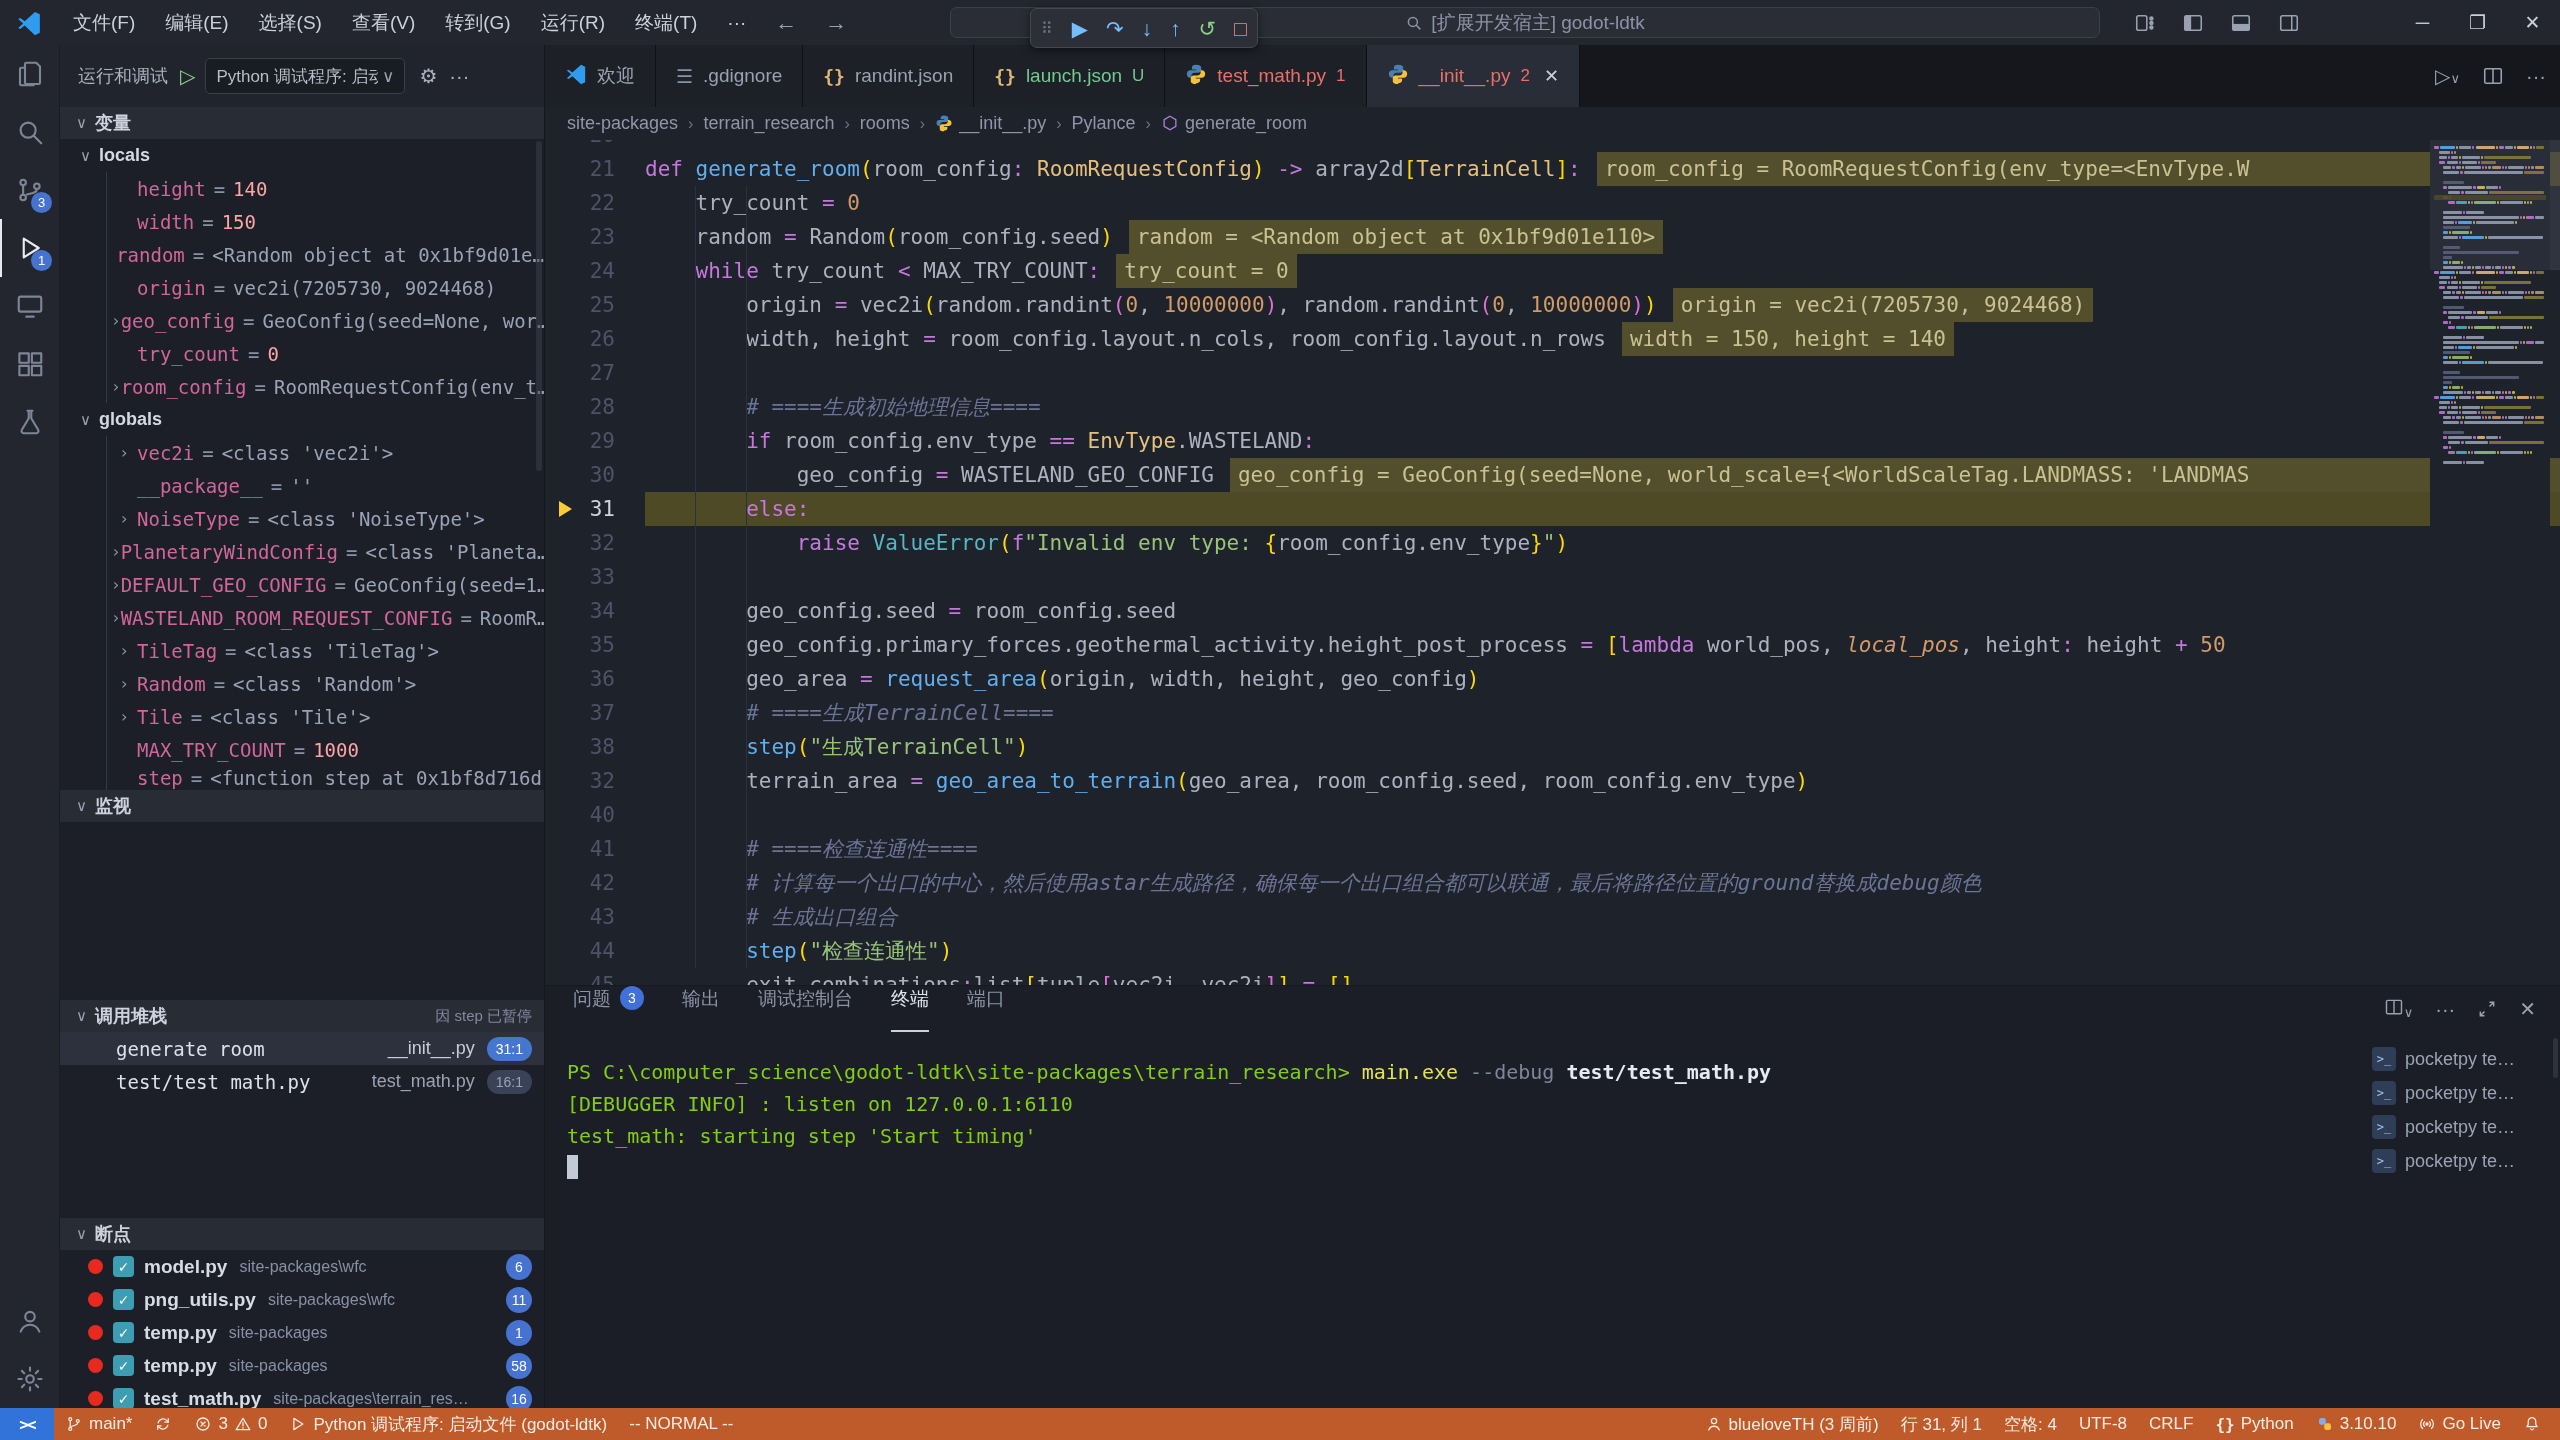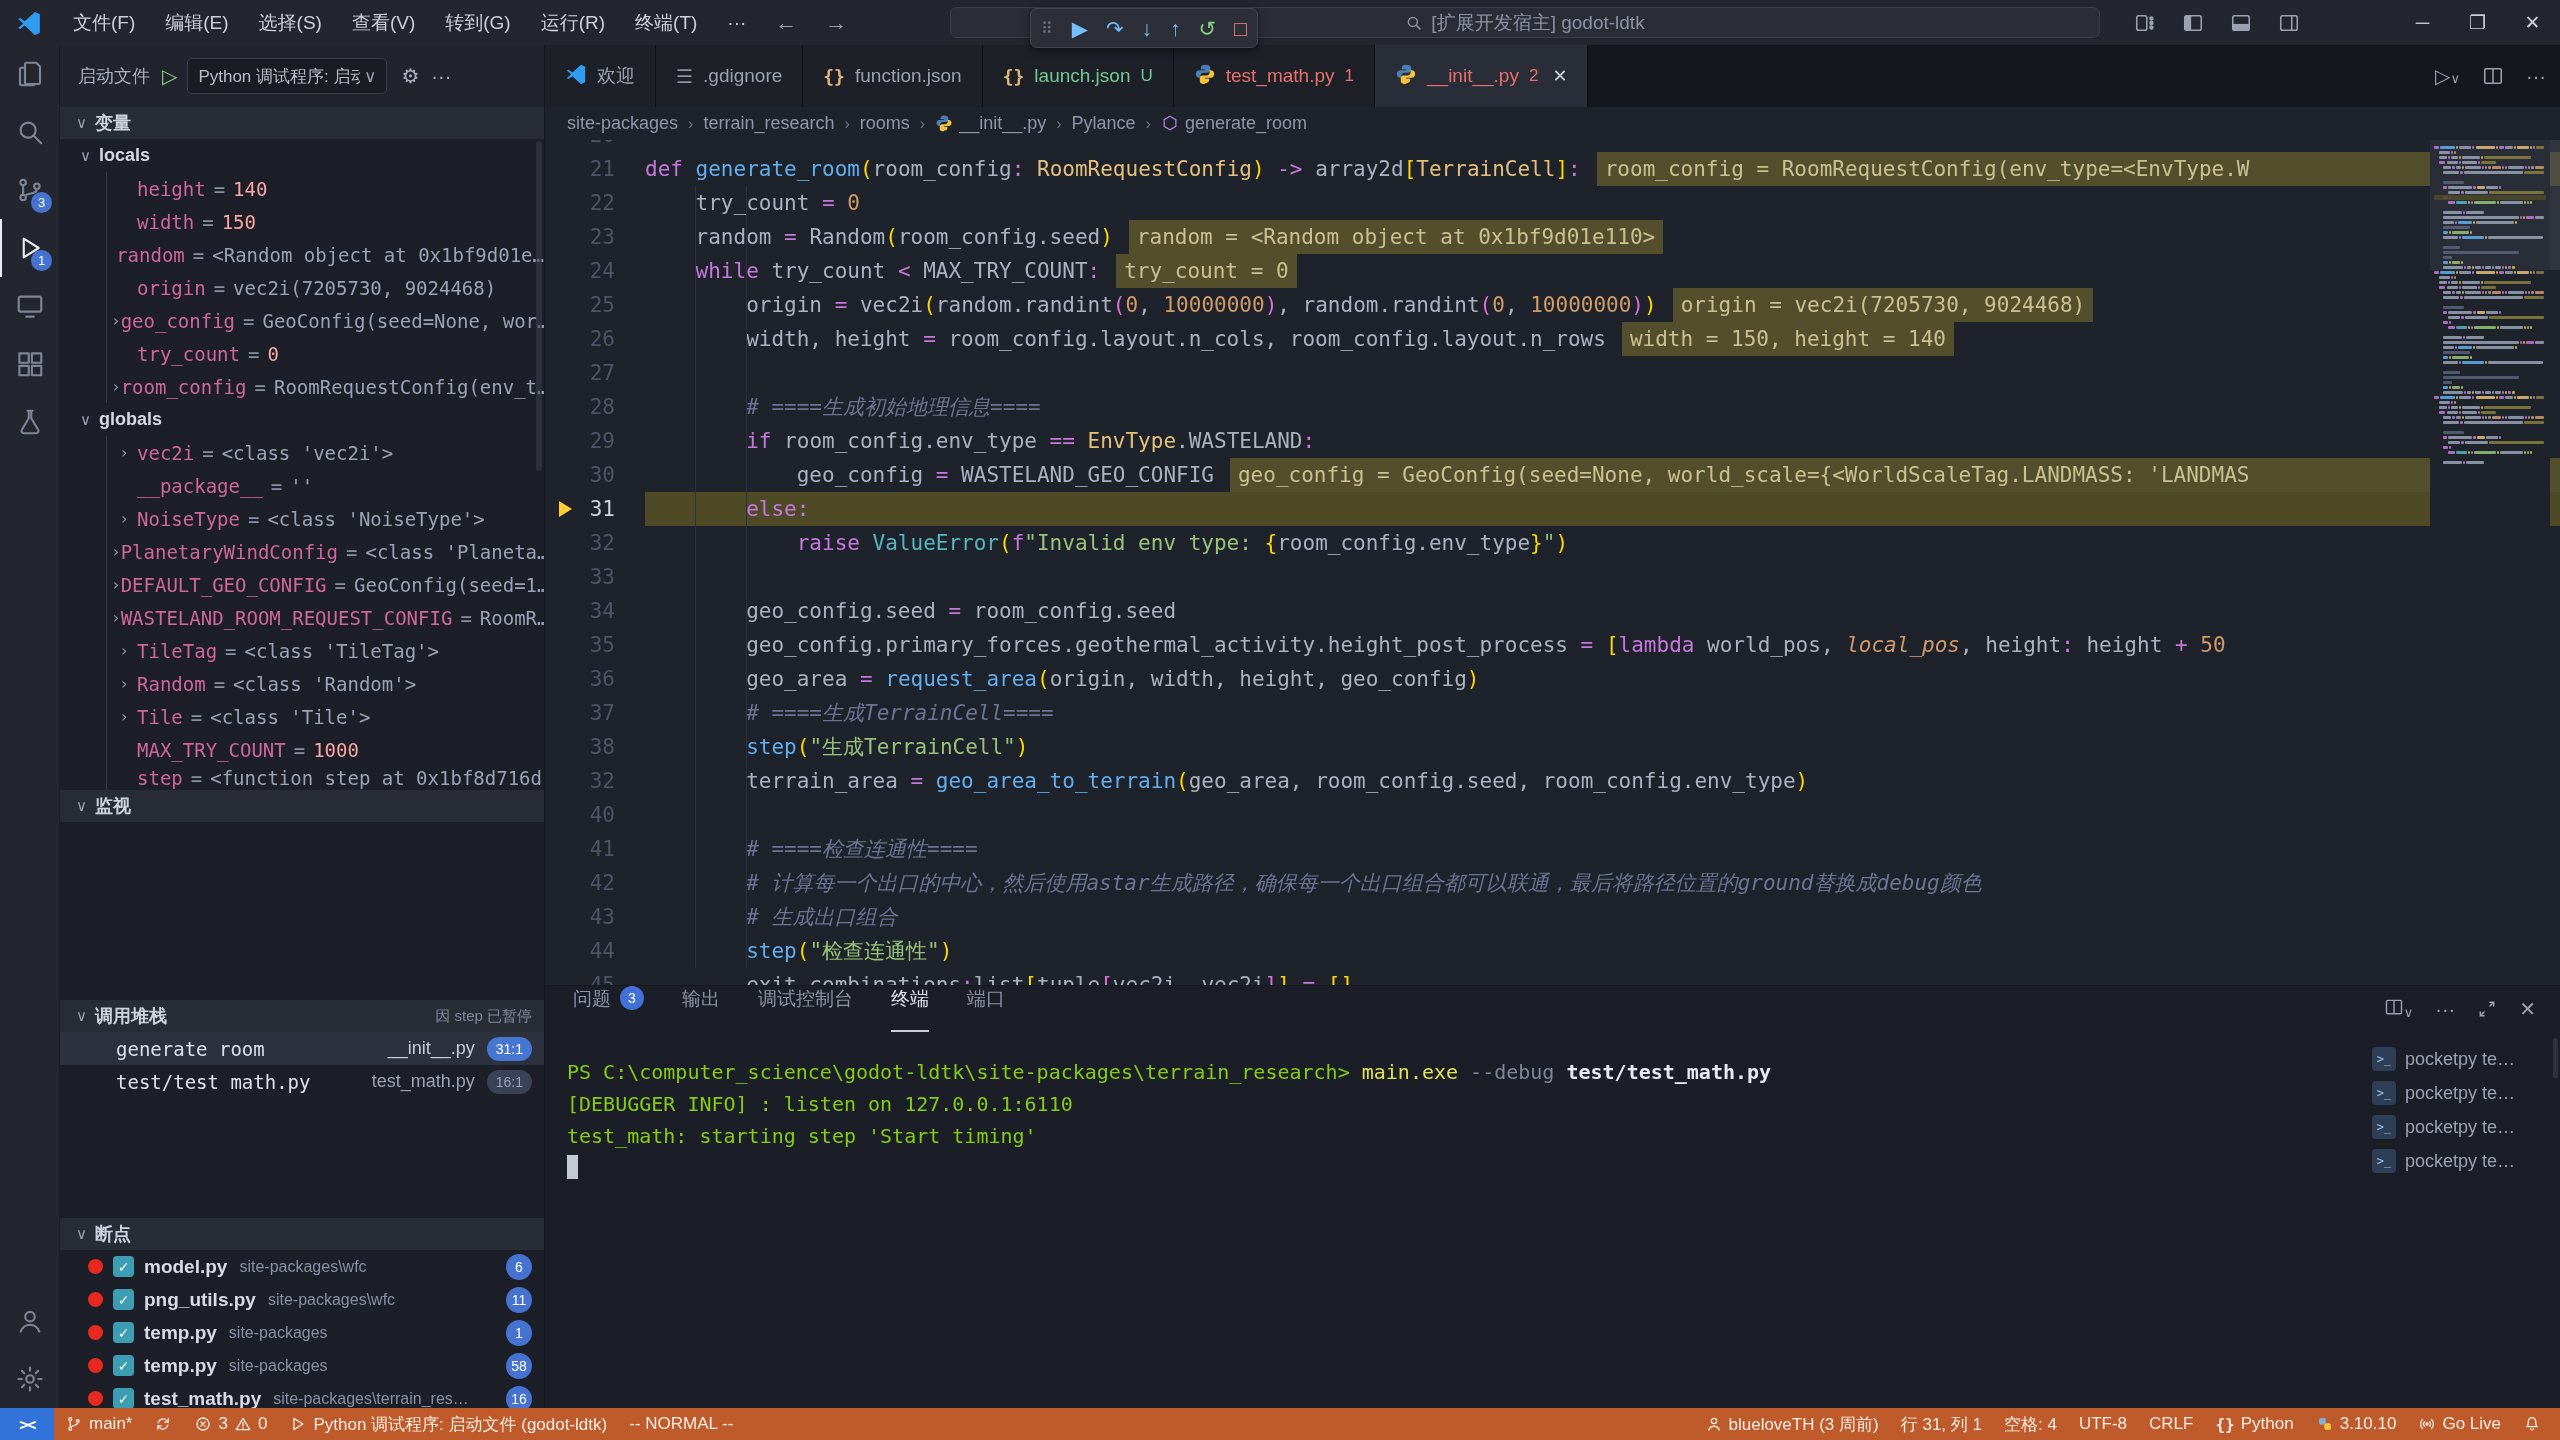--- a/index.html
+++ b/index.html
@@ -291,21 +291,21 @@
         <div class="act-item">
           <svg viewBox="0 0 24 24" fill="none" stroke="currentColor" stroke-width="1.7" stroke-linecap="round" stroke-linejoin="round">
             <circle cx="12" cy="12" r="3"></circle>
             <path d="M12 2.8v2.6M12 18.6v2.6M2.8 12h2.6M18.6 12h2.6M5.5 5.5l1.9 1.9M16.6 16.6l1.9 1.9M18.5 5.5l-1.9 1.9M7.4 16.6l-1.9 1.9"></path>
           </svg>
         </div>
       </div>
 
     <div id="sidebar">
       <div id="sidebar-header">
-        <span id="sidebar-title">启动文件</span>
+        <span id="sidebar-title">运行和调试</span>
         <span id="sb-play">▷</span>
         <div id="sb-config">
           <span class="cfg-text">Python 调试程序: 启动</span>
           <span class="cfg-chev">∨</span>
         </div>
         <span id="sb-gear">⚙</span>
         <span id="sb-more">···</span>
       </div>
 
       <div class="section-header">
@@ -511,21 +511,21 @@
                 <path fill="#2f9cf0" d="M17.5 1.8L8 10.4 4 7.3 2 8.3l4.6 4.1L2 16.5l2 1 4-3.1 9.5 8.8 4.5-2.2V4z"></path>
               </svg></span>
             <span>欢迎</span>
           </div>
           <div class="tab">
             <span class="list-ico">☰</span>
             <span>.gdignore</span>
           </div>
           <div class="tab">
             <span class="braces-ico">{}</span>
-            <span>function.json</span>
+            <span>randint.json</span>
           </div>
           <div class="tab">
             <span class="braces-ico">{}</span>
             <span class="tc-green">launch.json</span>
             <span class="tab-mark tc-green">U</span>
           </div>
           <div class="tab">
             <span><svg viewBox="0 0 24 24">
                 <path fill="#4a7fb5" d="M11.9 2C9 2 7.5 3.3 7.5 5.1V7h4.6v.9H5.6C3.6 7.9 2 9.4 2 12s1.6 4 3.6 4H7v-2.3c0-2 1.7-3.2 3.7-3.2h4.1c1.7 0 2.9-1.4 2.9-3.1V5.1C17.7 3.3 15.9 2 11.9 2z"></path>
                 <path fill="#f5c23a" d="M12.1 22c2.9 0 4.4-1.3 4.4-3.1V17h-4.6v-.9h6.5c2 0 3.6-1.5 3.6-4.1s-1.6-4-3.6-4H17v2.3c0 2-1.7 3.2-3.7 3.2H9.2c-1.7 0-2.9 1.4-2.9 3.1v3.3c0 1.8 1.8 3.1 5.8 3.1z"></path>

